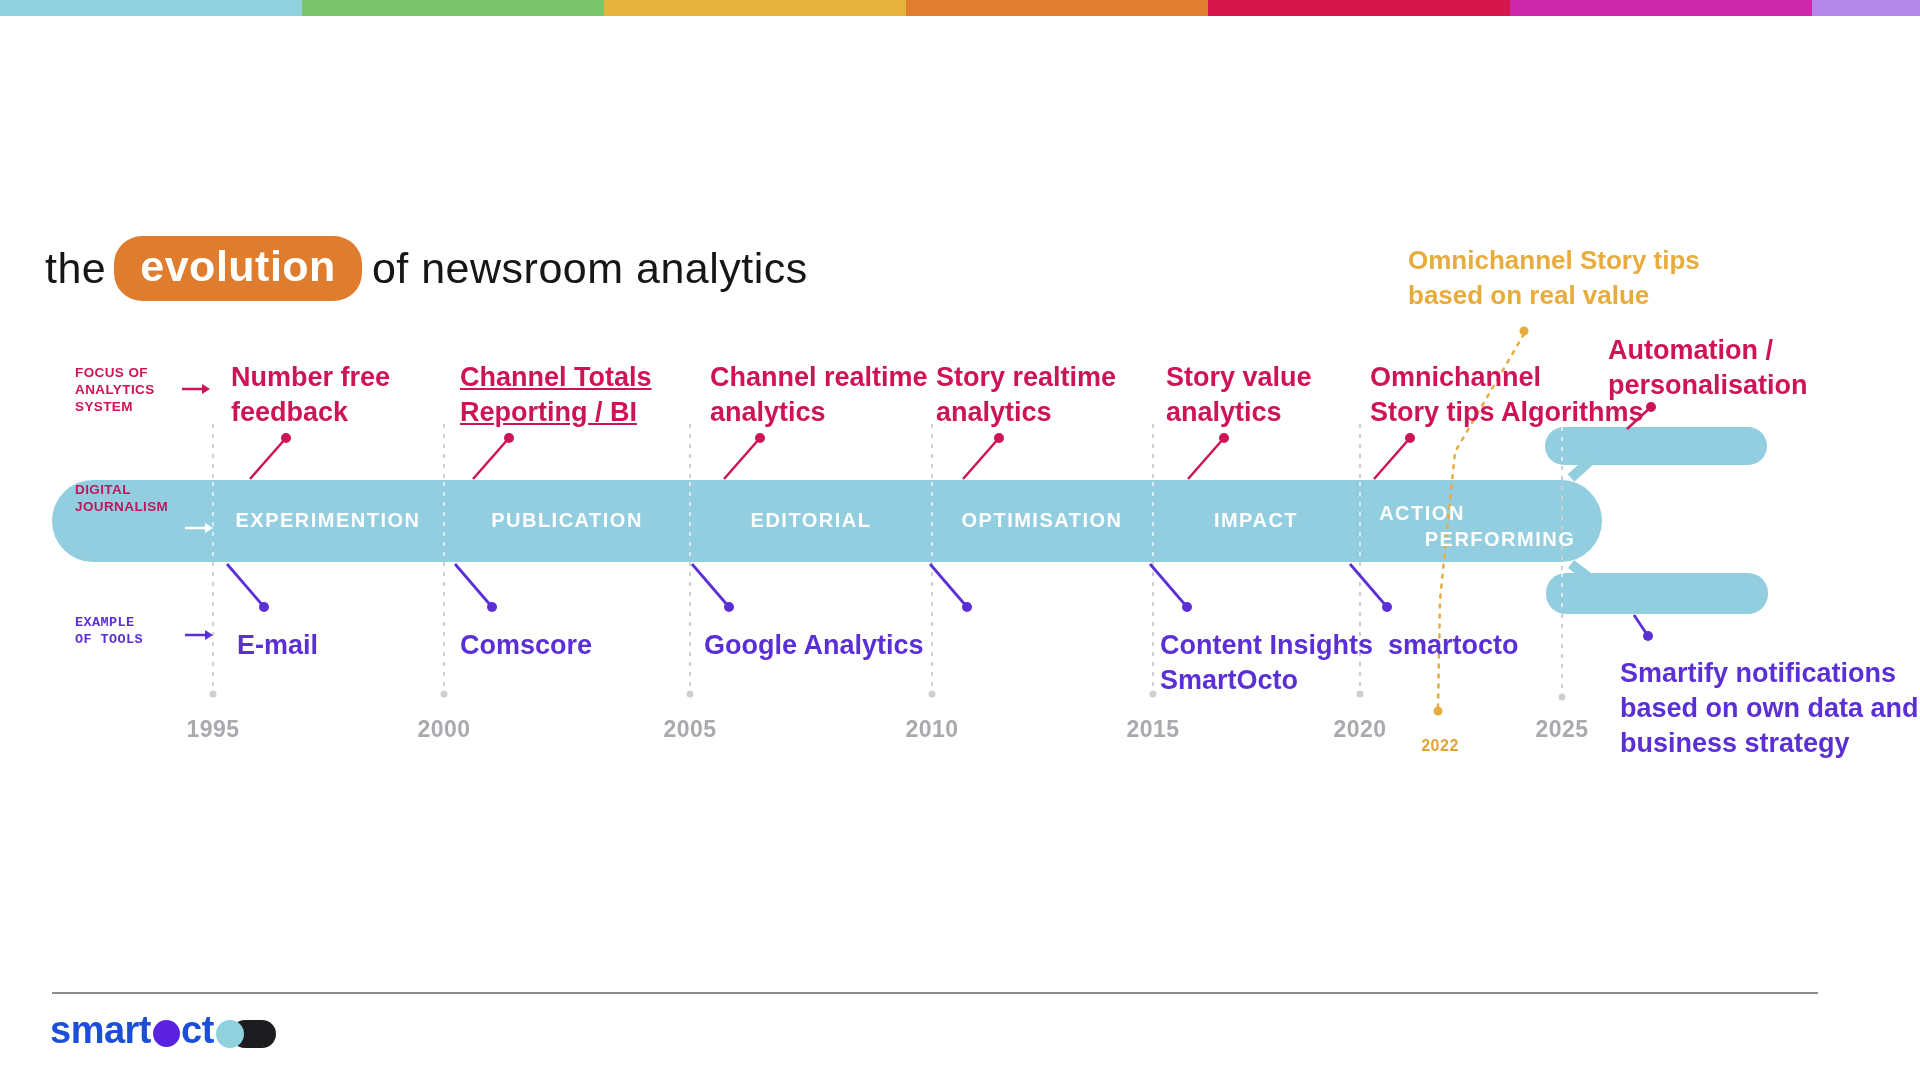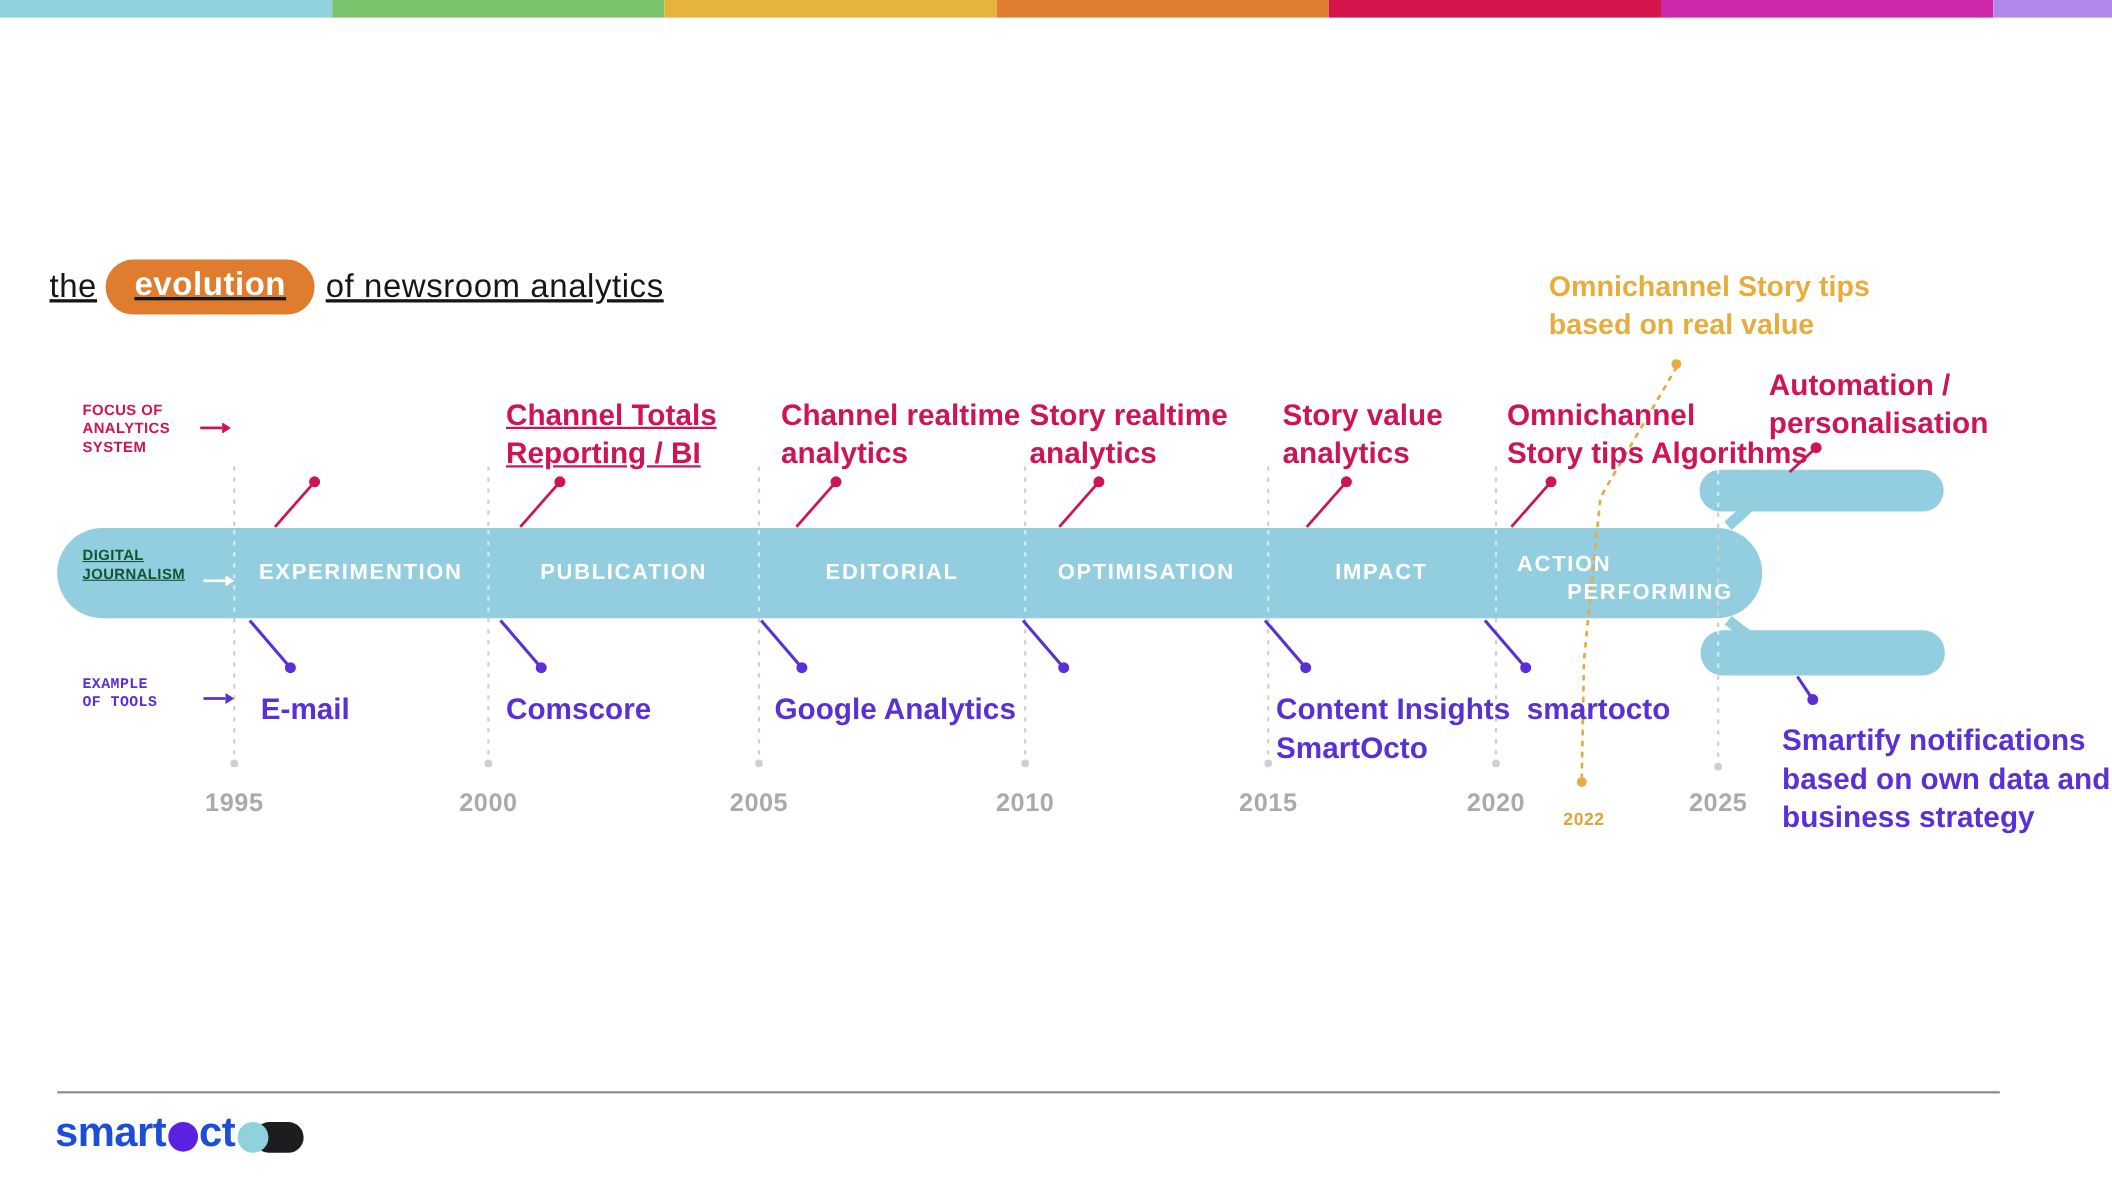--- a/index.html
+++ b/index.html
@@ -5,29 +5,29 @@
   html,body{margin:0;padding:0;background:#fff;}
   #canvas{position:relative;width:1920px;height:1080px;background:#FFFFFF;overflow:hidden;
           font-family:"Liberation Sans","DejaVu Sans",sans-serif;}
 
   
   #topbar{position:absolute;left:0;top:0;width:1920px;height:16px;display:flex;}
   #topbar .seg{flex:0 0 302px;height:100%;}
 
   
   .title{position:absolute;left:45px;top:236px;display:flex;align-items:center;
-         font-size:30px;font-weight:500;color:#161616;letter-spacing:.5px;white-space:nowrap;text-decoration:underline;}
+         font-size:43px;font-weight:500;color:#161616;letter-spacing:.5px;white-space:nowrap;}
   .title .hl{margin:0 10px 0 8px;padding:6px 26px 10px;background:#DF7C2E;color:#fff;
              font-weight:700;border-radius:28px;}
 
   
   .rowlabel{position:absolute;font-size:13.5px;font-weight:700;line-height:17px;letter-spacing:.4px;}
   .rowlabel span{display:block;}
   #focus-label{left:75px;top:364px;color:#CE1356;}
-  #dj-label{left:75px;top:496px;color:#14532d;text-decoration:underline;}
+  #dj-label{left:75px;top:481px;color:#be185d;}
   #tools-label{left:75px;top:614px;color:#5B2FD6;font-family:Liberation Mono, monospace;}
 
   
   #bar{position:absolute;left:52px;top:480px;width:1550px;height:82px;border-radius:41px;background:#92CEDF;}
   .pill{position:absolute;background:#92CEDF;}
   #pill-top{left:1545px;top:427px;width:222px;height:38px;border-radius:19px;}
   #pill-bottom{left:1546px;top:573px;width:222px;height:41px;border-radius:20px;}
 
   
   .stage{position:absolute;transform:translateX(-50%);color:#fff;font-size:20px;font-weight:700;
@@ -195,20 +195,24 @@
     <div class="year" style="left: 1153px;">2015</div>
     <div class="year" style="left: 1360px;">2020</div>
     <div class="year" style="left: 1562px;">2025</div>
     <div class="stage" style="left: 328px; top: 509px;">EXPERIMENTION</div>
     <div class="stage" style="left: 567px; top: 509px;">PUBLICATION</div>
     <div class="stage" style="left: 811px; top: 509px;">EDITORIAL</div>
     <div class="stage" style="left: 1042px; top: 509px;">OPTIMISATION</div>
     <div class="stage" style="left: 1256px; top: 509px;">IMPACT</div>
     <div class="stage" style="left: 1422px; top: 502px;">ACTION</div>
     <div class="stage" style="left: 1500px; top: 528px;">PERFORMING</div>
+    <div class="item focus" style="left: 231px; top: 360px;">
+      <span>Number free</span>
+      <span>feedback</span>
+    </div>
     <div class="item focus" style="left: 460px; top: 360px; text-decoration: underline;">
       <span>Channel Totals</span>
       <span>Reporting / BI</span>
     </div>
     <div class="item focus" style="left: 710px; top: 360px;">
       <span>Channel realtime</span>
       <span>analytics</span>
     </div>
     <div class="item focus" style="left: 936px; top: 360px;">
       <span>Story realtime</span>

